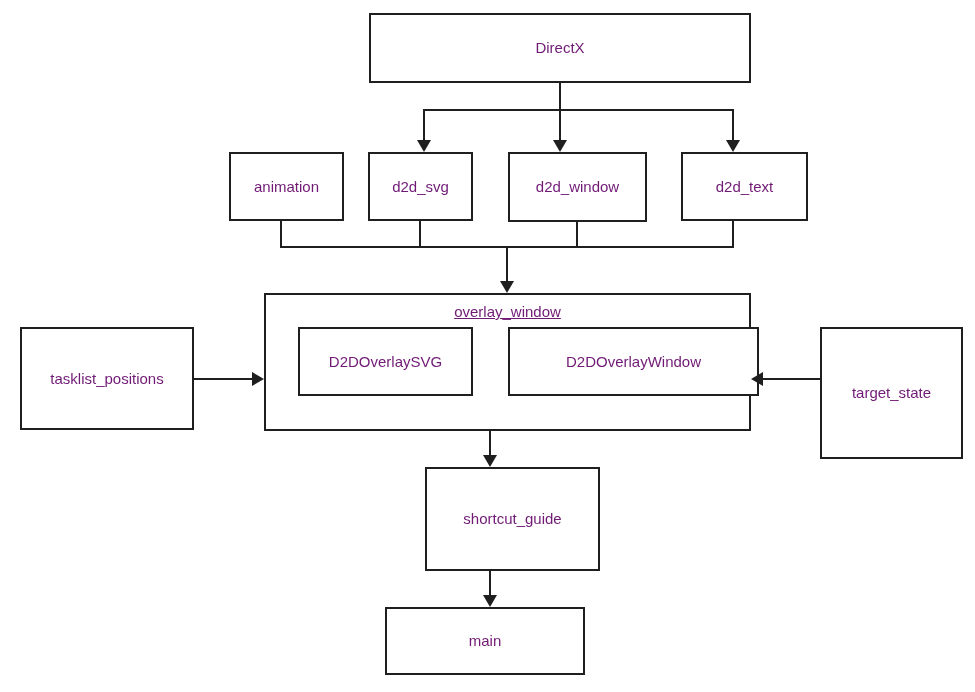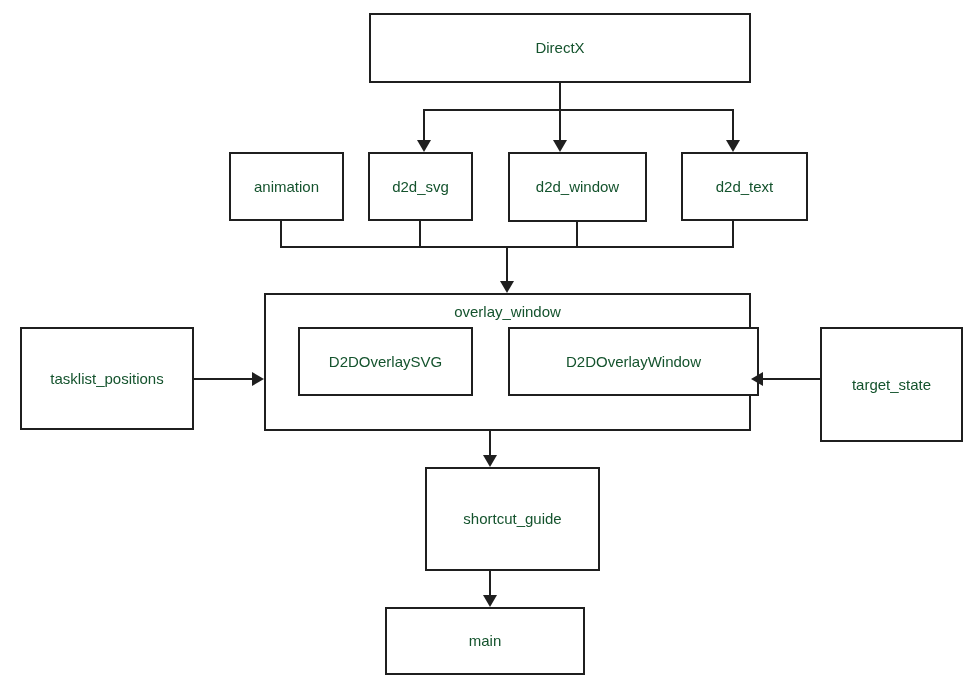--- a/index.html
+++ b/index.html
@@ -6,21 +6,21 @@
     margin: 0;
     padding: 0;
     background: #ffffff;
   }
   #canvas {
     position: relative;
     width: 975px;
     height: 692px;
     background: #ffffff;
     font-family: "Liberation Sans", sans-serif;
-    color: #14532d;
+    color: #701a75;
     overflow: hidden;
   }
   .node {
     position: absolute;
     box-sizing: border-box;
     border: 2px solid #1f1f1f;
     background: #ffffff;
     display: flex;
     align-items: center;
     justify-content: center;
@@ -31,20 +31,21 @@
   .container-node {
     position: absolute;
     box-sizing: border-box;
     border: 2px solid #1f1f1f;
     background: #ffffff;
   }
   .container-label {
     position: absolute;
     text-align: center;
     font-size: 15px;
+    text-decoration: underline;
   }
   .h-line, .v-line {
     position: absolute;
     background: #1f1f1f;
   }
   .h-line { height: 2px; }
   .v-line { width: 2px; }
   .arrow-down {
     position: absolute;
     width: 0; height: 0;
@@ -100,21 +101,21 @@
   </div>
 
   <div class="node" style="left:508px; top:327px; width:251px; height:69px;">
     <span>D2DOverlayWindow</span>
   </div>
 
   <div class="node" style="left:20px; top:327px; width:174px; height:103px;">
     <span>tasklist_positions</span>
   </div>
 
-  <div class="node" style="left:820px; top:327px; width:143px; height:115px;">
+  <div class="node" style="left:820px; top:327px; width:143px; height:132px;">
     <span>target_state</span>
   </div>
 
   <div class="node" style="left:403px; top:467px; width:175px; height:104px;margin-left:22px;">
     <span>shortcut_guide</span>
   </div>
 
   <div class="node" style="left:385px; top:607px; width:200px; height:68px;">
     <span>main</span>
   </div>

